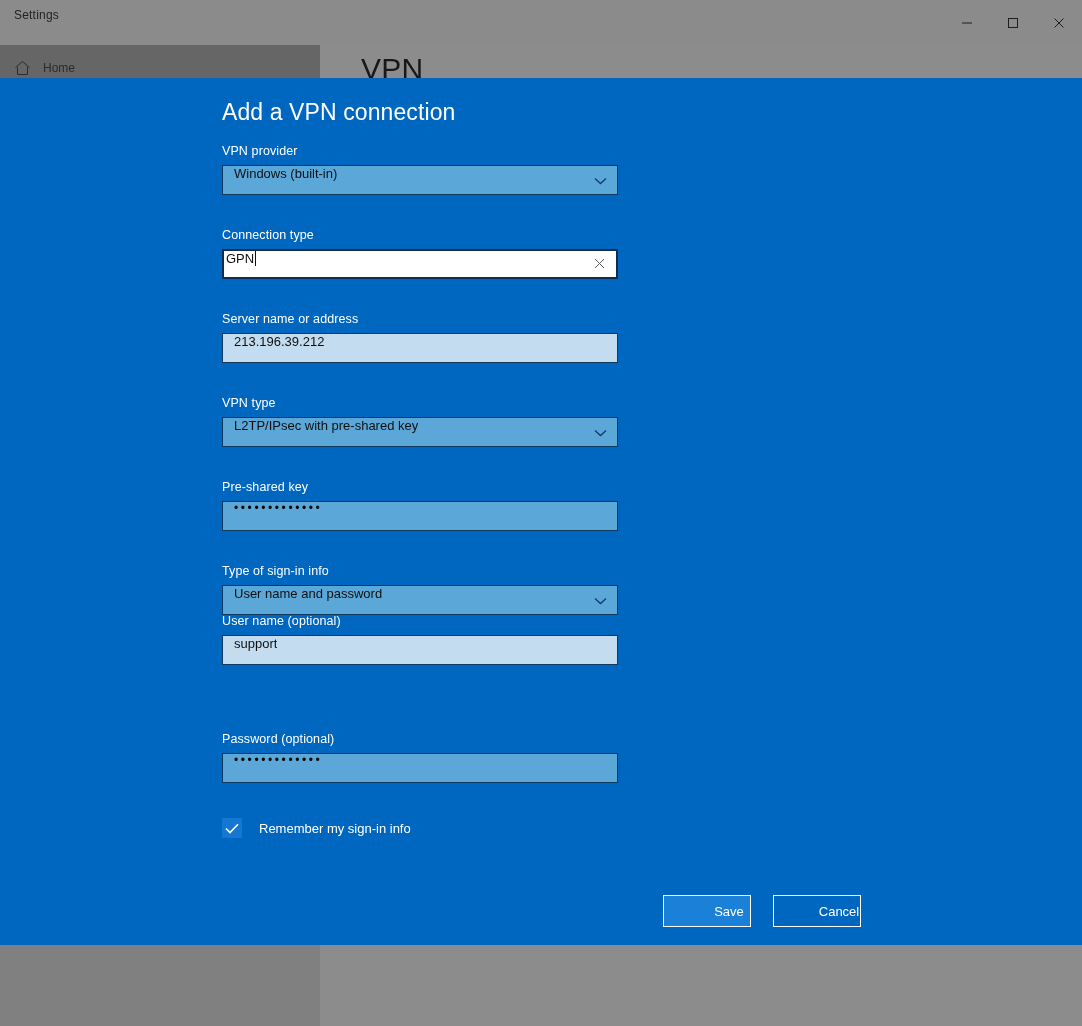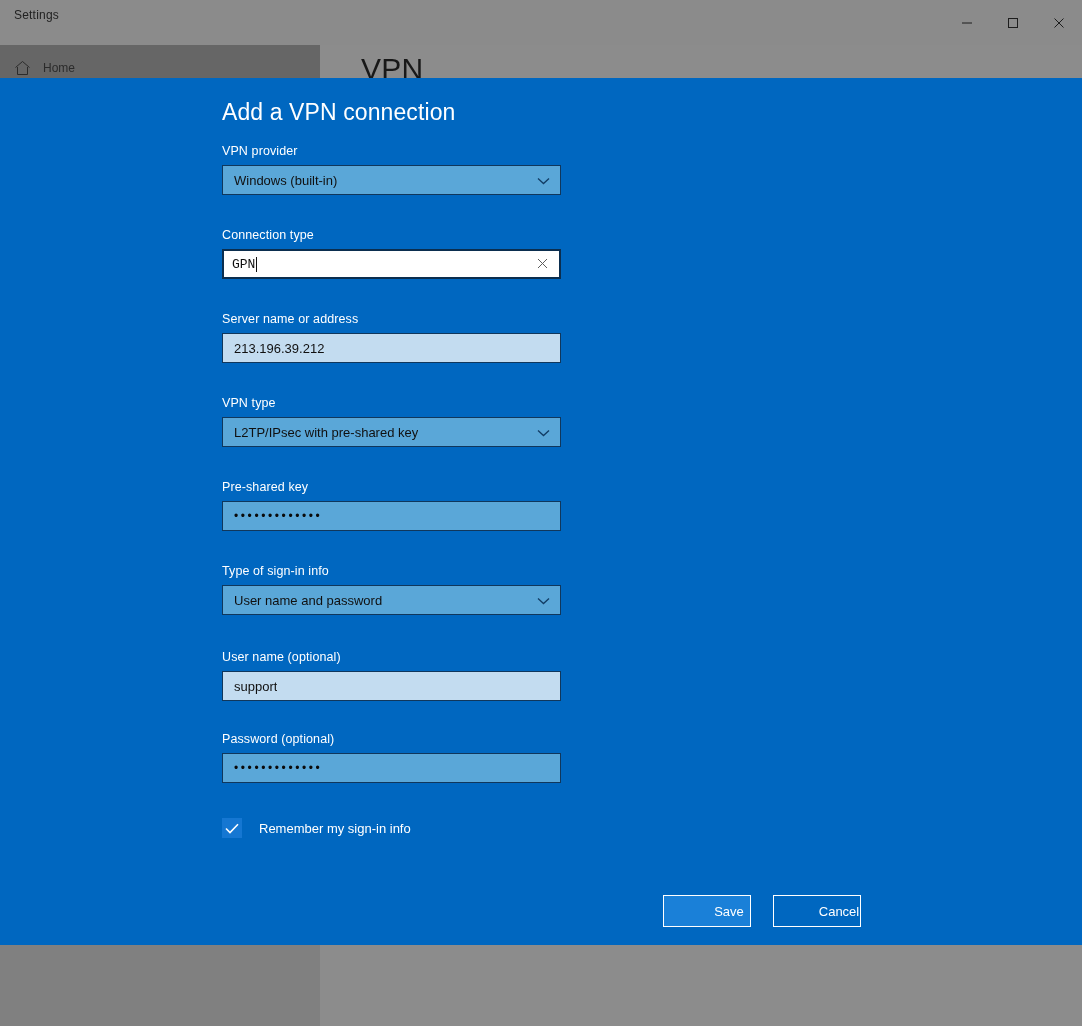--- a/index.html
+++ b/index.html
@@ -71,35 +71,35 @@
     letter-spacing: .1px;
   }
 
   .field { position: absolute; left: 222px; width: 339px; }
   .field-label {
     font-size: 12.5px; color: #ffffff; margin-bottom: 7px;
     letter-spacing: .1px; display: block;
   }
 
   .control {
-    position: relative; height: 30px; width: 339px;
+    position: relative; height: 30px; width: 396px;
     border: 1px solid #10375c;
-    display: flex; align-items: center;
+    display: flex; 
   }
   .control.dropdown { background: #5aa7d8; }
   .control.textinput { background: #c3dcf0; }
   .control.password  { background: #5aa7d8; }
   .control.focused {
     background: #ffffff; border: 2px solid #0b2e4f;
   }
   .control-value {
     font-size: 13px; color: #101010; padding-left: 11px;
     white-space: nowrap; overflow: hidden;
   }
-  .control.focused .control-value { padding-left: 8px; font-family: Liberation Mono, monospace; }
+  .control.focused .control-value { padding-left: 2px; }
   .pw-dots {
     font-size: 12px; color: #0a0a0a; padding-left: 11px;
     letter-spacing: 2.6px; line-height: 1;
   }
 
   .chevron {
     position: absolute; right: 10px; top: 50%;
     transform: translateY(-50%); display: block;
   }
   .clear-x {
@@ -245,21 +245,21 @@
       <div class="control dropdown">
         <span class="control-value">User name and password</span>
         <span class="chevron">
           <svg width="13" height="8" viewBox="0 0 13 8">
               <path d="M1 1.5 L6.5 6.5 L12 1.5" fill="none" stroke="#123c64" stroke-width="1.3"></path>
             </svg>
         </span>
       </div>
     </div>
 
-    <div class="field" style="top:572px">
+    <div class="field" style="top:536px">
       <span class="field-label">User name (optional)</span>
       <div class="control textinput">
         <span class="control-value">support</span>
       </div>
     </div>
 
     <div class="field" style="top:654px">
       <span class="field-label">Password (optional)</span>
       <div class="control password">
         <span class="pw-dots">•••••••••••••</span>

